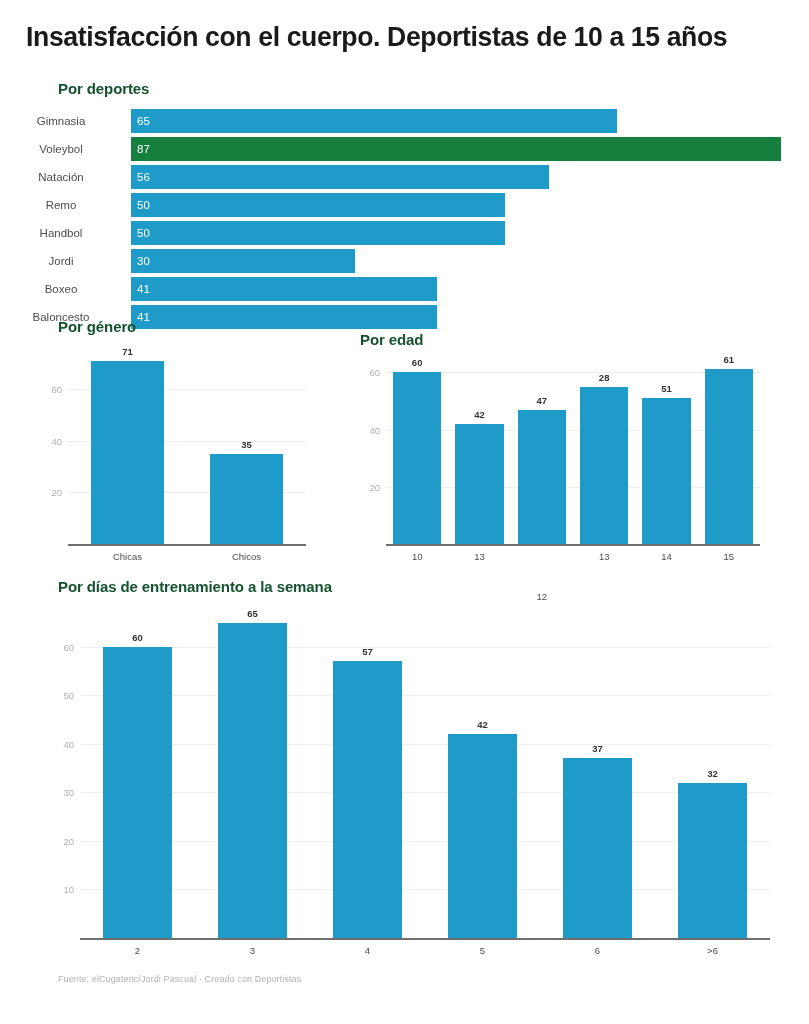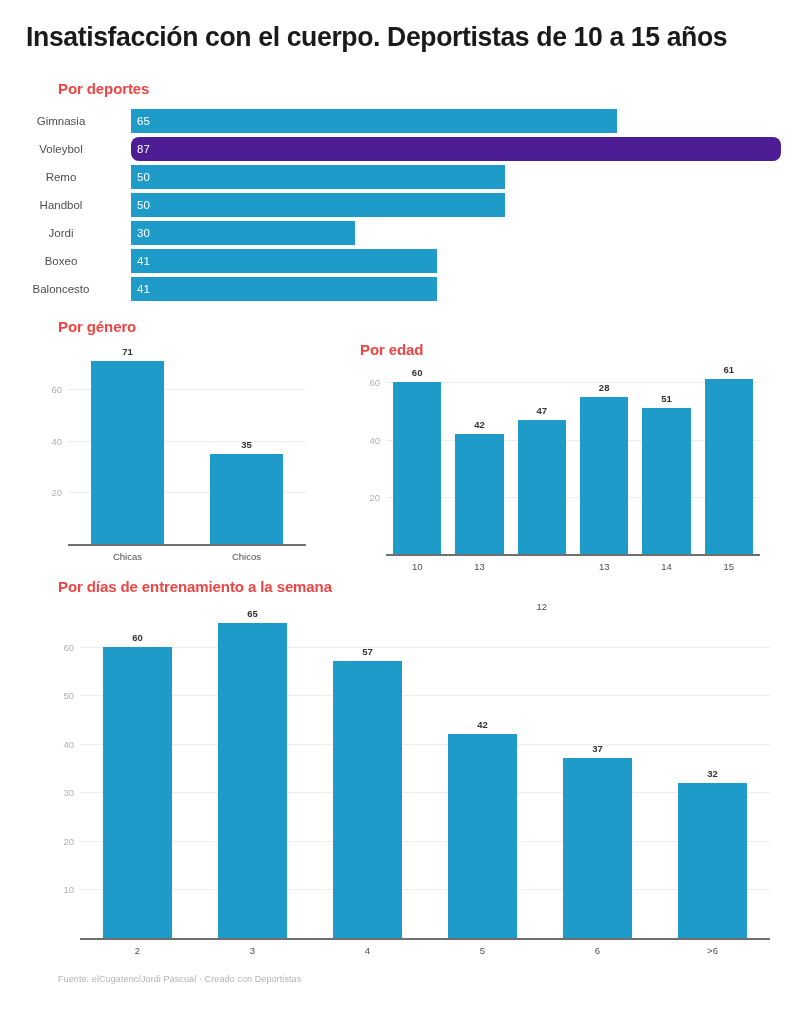--- a/index.html
+++ b/index.html
@@ -31,21 +31,21 @@
     font-family: "Liberation Sans Narrow", "Liberation Sans", sans-serif;
     transform: scaleX(0.95);
     transform-origin: left center;
     white-space: nowrap;
   }
 
   .section-heading {
     position: absolute;
     font-size: 15px;
     font-weight: bold;
-    color: #ef4444;
+    color: #14532d;
     letter-spacing: -0.1px;
     white-space: nowrap;
   }
 
   
   #sports-section {
     position: absolute;
     left: 0; top: 80px;
     width: 809px; height: 230px;
   }
@@ -137,21 +137,21 @@
     color: #4d4d4d;
     text-align: center;
     white-space: nowrap;
   }
 
   
   #gender-section   { left: 0; top: 318px; width: 350px; height: 250px; }
   #gender-heading   { left: 58px; top: 0px; }
   #gender-plot      { position:absolute; left: 68px; top: 30px; width: 238px; height: 524px; }
 
-  #age-section      { left: 0; top: 328px; width: 809px; height: 250px; }
+  #age-section      { left: 0; top: 318px; width: 809px; height: 250px; }
   #age-heading      { left: 360px; top: 13px; }
   #age-plot         { position:absolute; left: 386px; top: 40px; width: 374px; height: 506px; }
 
   #days-section     { left: 0; top: 570px; width: 809px; height: 420px; }
   #days-heading     { left: 58px; top: 8px; }
   #days-plot        { position:absolute; left: 80px; top: 38px; width: 690px; height: 337px; }
 
   
   #footer {
     position: absolute;
@@ -175,22 +175,30 @@
         <div class="sports-label">Gimnasia</div>
         <div class="sports-bar-track">
           <div class="sports-bar" style="width: 74.7126%; background: rgb(31, 155, 201);">
             <span class="sports-bar-value">65</span>
           </div>
         </div>
       </div>
       <div class="sports-row">
         <div class="sports-label">Voleybol</div>
         <div class="sports-bar-track">
-          <div class="sports-bar" style="width: 100%; background: #4c1d95; border-radius: 8px;">
+          <div class="sports-bar" style="width: 100%; background: #15803d;">
             <span class="sports-bar-value">87</span>
+          </div>
+        </div>
+      </div>
+      <div class="sports-row">
+        <div class="sports-label">Natación</div>
+        <div class="sports-bar-track">
+          <div class="sports-bar" style="width: 64.3678%; background: rgb(31, 155, 201);">
+            <span class="sports-bar-value">56</span>
           </div>
         </div>
       </div>
       <div class="sports-row">
         <div class="sports-label">Remo</div>
         <div class="sports-bar-track">
           <div class="sports-bar" style="width: 57.4713%; background: rgb(31, 155, 201);">
             <span class="sports-bar-value">50</span>
           </div>
         </div>

